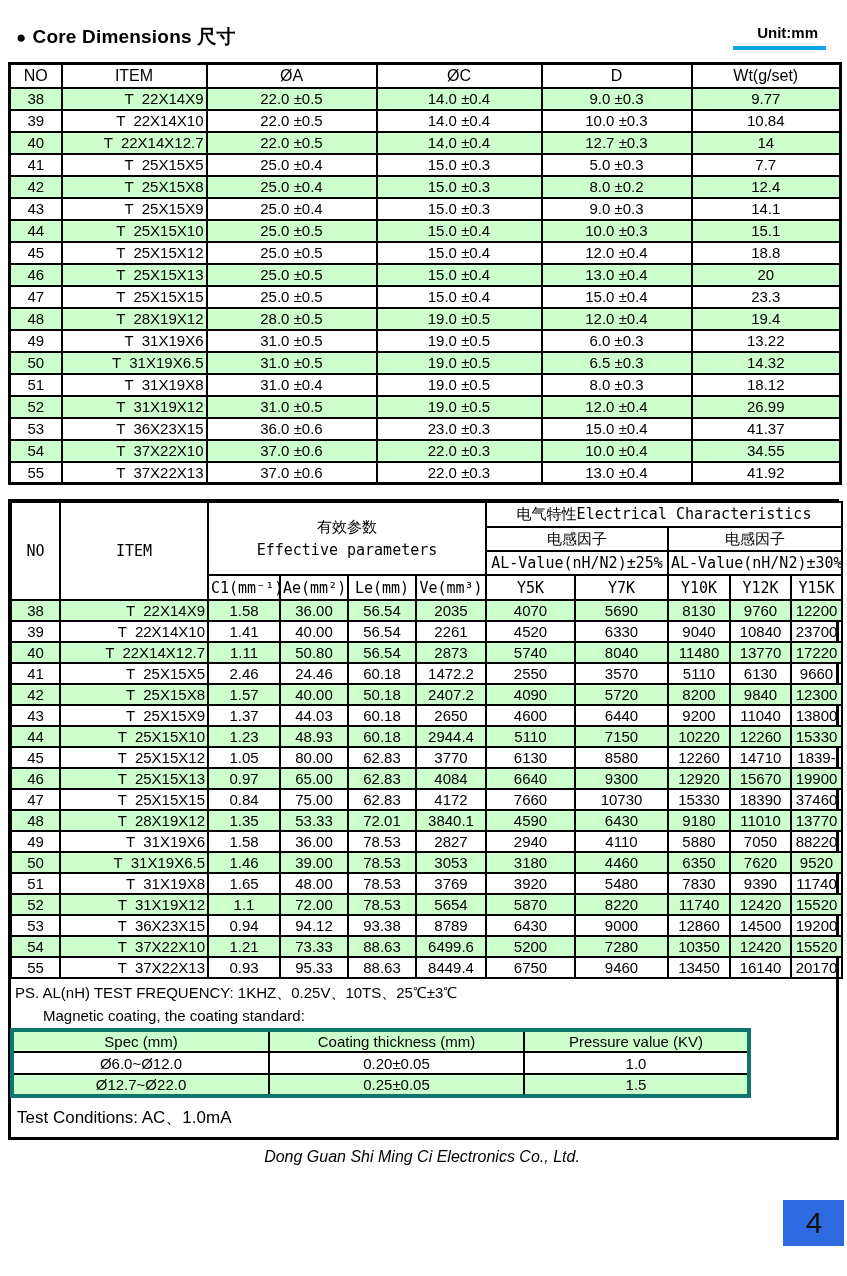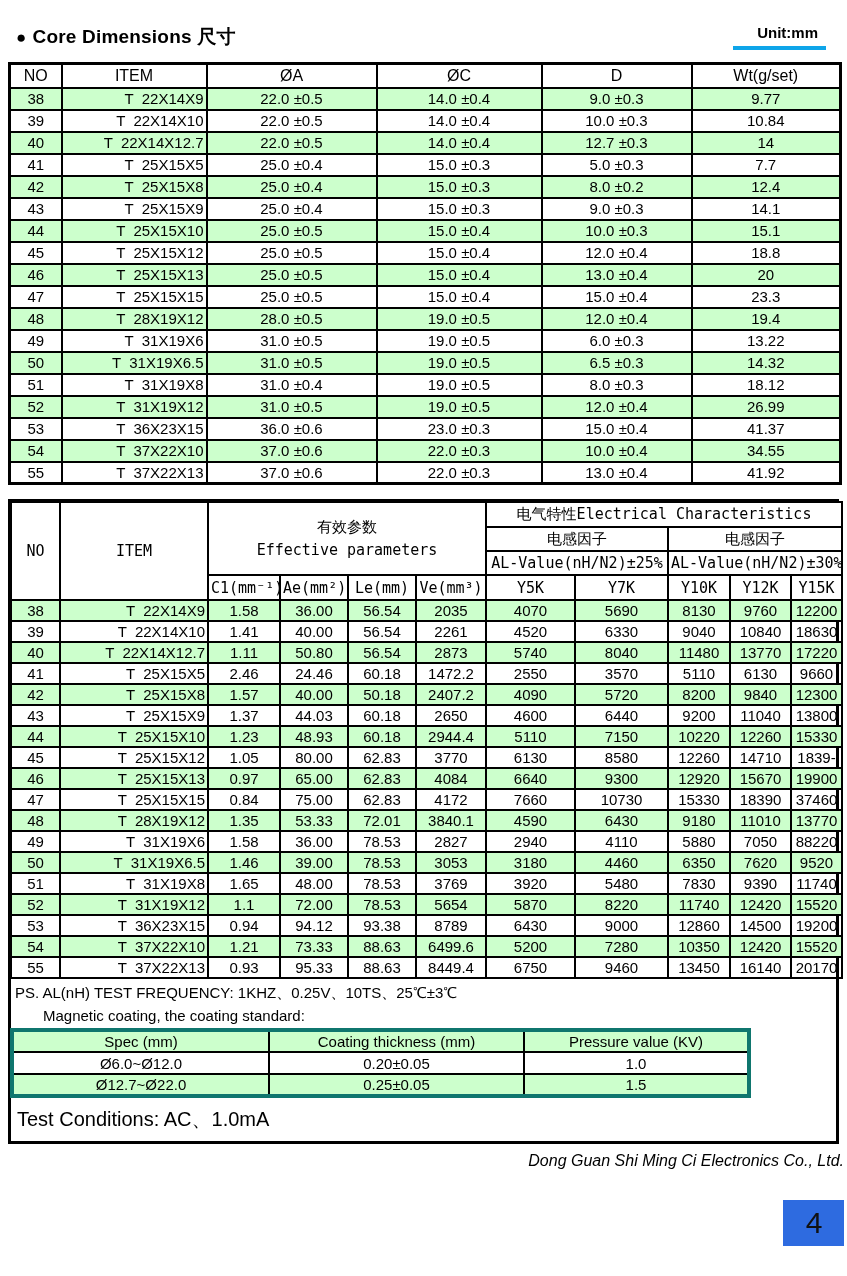--- a/index.html
+++ b/index.html
@@ -38,31 +38,31 @@
   #elec-table td { height:21px; }
   .two-line span { display:block; line-height:1.5; }
 
   
   .notes { font-size:15px; }
   .ps-line { padding:6px 0 2px 4px; }
   .coating-line { padding:2px 4px 4px 32px; }
   #coat-table { width:737px; border:4px solid #0f766e; margin-left:-1px; }
   #coat-table th, #coat-table td { height:22px; }
   #coat-table thead th { background:var(--green); }
-  .test-cond { font-size:20px; padding:8px 0 8px 6px; }
+  .test-cond { font-size:17px; padding:8px 0 8px 6px; }
 
   
   .page-num {
     position:absolute; left:783px; top:1200px; width:62px; height:46px;
     background:var(--blue); color:#111; font-size:30px;
     display:flex; align-items:center; justify-content:center;
   }
 
   
-  .footer { text-align:right; font-style:italic; font-size:16px; margin-top:8px; }
+  .footer { text-align:center; font-style:italic; font-size:16px; margin-top:8px; }
 </style>
 </head>
 <body>
 
 <div class="page">
 
   <div class="header-row">
     <div class="title">
       <span class="bullet">●</span><span>Core Dimensions 尺寸</span>
     </div>
@@ -299,21 +299,21 @@
             <td>39</td>
             <td class="item-cell">T  22X14X10</td>
             <td>1.41</td>
             <td>40.00</td>
             <td>56.54</td>
             <td>2261</td>
             <td>4520</td>
             <td>6330</td>
             <td>9040</td>
             <td>10840</td>
-            <td>18630</td>
+            <td>23700</td>
           </tr>
           <tr class="green">
             <td>40</td>
             <td class="item-cell">T  22X14X12.7</td>
             <td>1.11</td>
             <td>50.80</td>
             <td>56.54</td>
             <td>2873</td>
             <td>5740</td>
             <td>8040</td>

